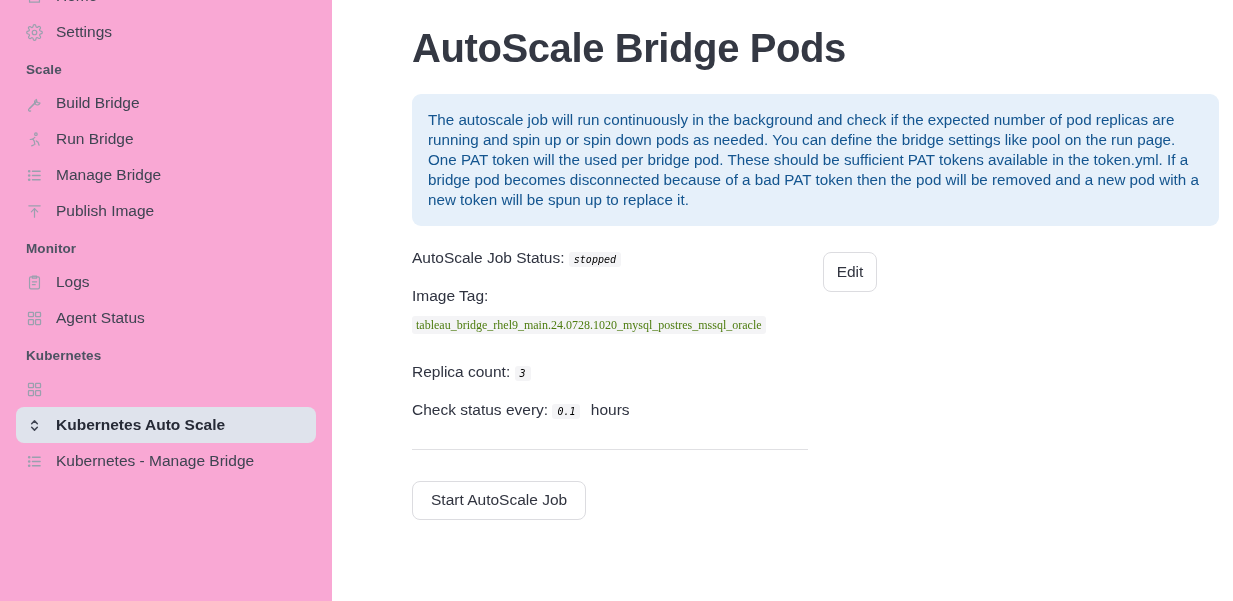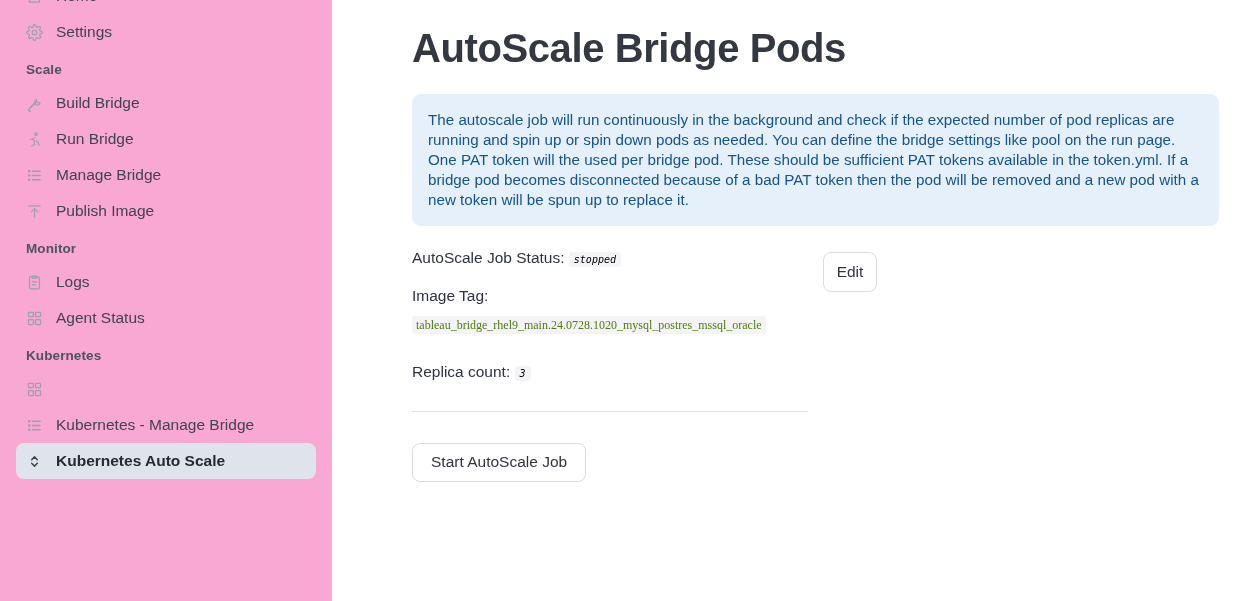--- a/index.html
+++ b/index.html
@@ -258,40 +258,40 @@
         <div class="nav-item">
           <span class="nav-icon">
             <svg width="17" height="17" viewBox="0 0 24 24" fill="none" stroke="currentColor" stroke-width="1.8" stroke-linejoin="round">
               <rect x="3.5" y="3.5" width="7" height="6" rx="1"></rect>
               <rect x="13.5" y="3.5" width="7" height="6" rx="1"></rect>
               <rect x="3.5" y="13.5" width="7" height="7" rx="1"></rect>
               <rect x="13.5" y="13.5" width="7" height="7" rx="1"></rect>
             </svg>
           </span>
         </div>
+        <div class="nav-item selected">
+          <span class="nav-icon">
+            <svg width="17" height="17" viewBox="0 0 24 24" fill="none" stroke="currentColor" stroke-width="2.1" stroke-linecap="round" stroke-linejoin="round">
+              <path d="M8 9.5l4-4 4 4"></path>
+              <path d="M8 14.5l4 4 4-4"></path>
+            </svg>
+          </span>
+          <span>Kubernetes Auto Scale</span>
+        </div>
         <div class="nav-item">
           <span class="nav-icon">
             <svg width="17" height="17" viewBox="0 0 24 24" fill="none" stroke="currentColor" stroke-width="1.8" stroke-linecap="round">
               <path d="M9 6h11M9 12h11M9 18h11"></path>
               <circle cx="4.5" cy="6" r="1"></circle>
               <circle cx="4.5" cy="12" r="1"></circle>
               <circle cx="4.5" cy="18" r="1"></circle>
             </svg>
           </span>
           <span>Kubernetes - Manage Bridge</span>
         </div>
-        <div class="nav-item selected">
-          <span class="nav-icon">
-            <svg width="17" height="17" viewBox="0 0 24 24" fill="none" stroke="currentColor" stroke-width="2.1" stroke-linecap="round" stroke-linejoin="round">
-              <path d="M8 9.5l4-4 4 4"></path>
-              <path d="M8 14.5l4 4 4-4"></path>
-            </svg>
-          </span>
-          <span>Kubernetes Auto Scale</span>
-        </div>
       </div>
   </nav>
 
   <main class="main">
 
     <h1 class="page-title">AutoScale Bridge Pods</h1>
 
     <div class="info-box">The autoscale job will run continuously in the background and check if the expected number of pod replicas are running and spin up or spin down pods as needed. You can define the bridge settings like pool on the run page. One PAT token will the used per bridge pod. These should be sufficient PAT tokens available in the token.yml. If a bridge pod becomes disconnected because of a bad PAT token then the pod will be removed and a new pod with a new token will be spun up to replace it.</div>
 
     <div class="status-area">
@@ -306,20 +306,25 @@
       </div>
       <div class="imagetag-wrap">
         <span class="code-block">tableau_bridge_rhel9_main.24.0728.1020_mysql_postres_mssql_oracle</span>
       </div>
 
       <div class="field-row" style="margin-top:24px;">
         <span class="label">Replica count:</span>
         <span class="code">3</span>
       </div>
 
+      <div class="field-row">
+        <span class="label">Check status every:</span>
+        <span class="code">0.1</span>
+        <span class="unit">hours</span>
+      </div>
 
       <button class="edit-btn">Edit</button>
 
       <hr class="divider">
 
       <button class="start-btn">Start AutoScale Job</button>
     </div>
 
   </main>
 </div>

